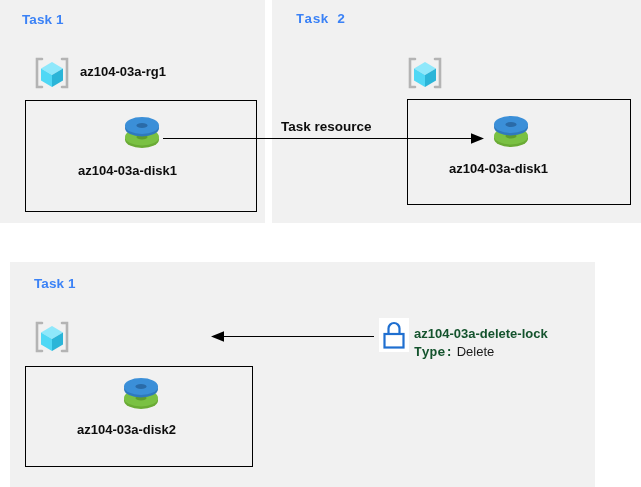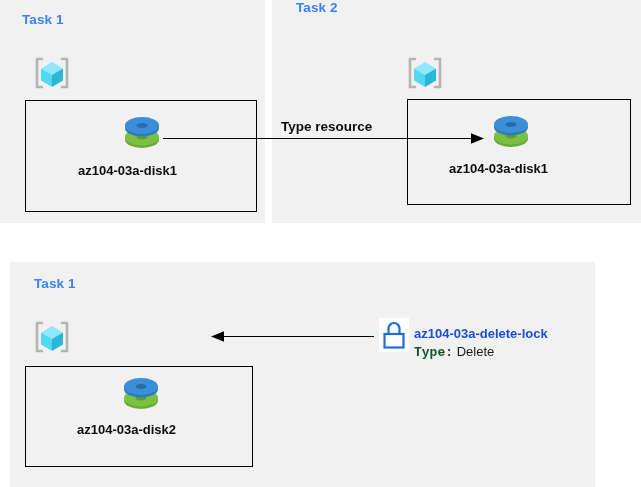--- a/index.html
+++ b/index.html
@@ -30,21 +30,21 @@
 
   .panel-title {
     position: absolute;
     color: #3b82f6;
     font-size: 13.5px;
     font-weight: bold;
     letter-spacing: 0.1px;
     white-space: nowrap;
   }
   #title-task1 { left: 22px;  top: 12px; }
-  #title-task2 { left: 296px; top: 0; }
+  #title-task2 { left: 296px; top: 12px; font-family: Liberation Mono, monospace; }
   #title-task3 { left: 34px;  top: 276px; }
 
   .inner-box {
     position: absolute;
     border: 1px solid #000000;
     background: transparent;
     box-sizing: border-box;
   }
   #box-task1 { left: 25px;  top: 100px; width: 232px; height: 112px; }
   #box-task2 { left: 407px; top: 99px;  width: 224px; height: 106px; }
@@ -89,21 +89,21 @@
     width: 30px;
     height: 34px;
     background: #ffffff;
   }
   .lock-icon svg { display: block; width: 30px; height: 34px; }
 
   .lock-name {
     position: absolute;
     font-size: 13px;
     font-weight: bold;
-    color: #1d4ed8;
+    color: #14532d;
     white-space: nowrap;
   }
   .lock-type {
     position: absolute;
     font-size: 13px;
     color: #1a1a1a;
     white-space: nowrap;
   }
   .lock-type b { font-weight: bold; color: #14532d; font-family: Liberation Mono, monospace; }
 
@@ -134,20 +134,21 @@
 
   <div class="rg-icon" style="left:33px; top:54px;">
     <svg viewBox="0 0 38 38">
       <path d="M9 5 L4 5 L4 33 L9 33" fill="none" stroke="#b4b4b4" stroke-width="2.6" stroke-linecap="round"></path>
       <path d="M29 5 L34 5 L34 33 L29 33" fill="none" stroke="#b4b4b4" stroke-width="2.6" stroke-linecap="round"></path>
       <polygon points="19,8 30,14.5 19,21 8,14.5" fill="#8fe8fb"></polygon>
       <polygon points="8,14.5 19,21 19,33 8,26.5" fill="#50d8f5"></polygon>
       <polygon points="30,14.5 19,21 19,33 30,26.5" fill="#2bb5d8"></polygon>
     </svg>
   </div>
+  <div class="rg-label" style="left:80px; top:64px;">az104-03a-rg1</div>
 
   <div class="disk-icon" style="left:120px; top:114px;">
     <svg viewBox="0 0 44 42">
       <ellipse cx="22" cy="25.5" rx="17" ry="8.5" fill="#6aab35"></ellipse>
       <ellipse cx="22" cy="23" rx="17" ry="8.5" fill="#7ac143"></ellipse>
       <ellipse cx="22" cy="23" rx="5.5" ry="2.6" fill="#5e9c2e"></ellipse>
       <ellipse cx="22" cy="14" rx="17" ry="8.5" fill="#2f79bd"></ellipse>
       <ellipse cx="22" cy="11.5" rx="17" ry="8.5" fill="#3b8fd8"></ellipse>
       <ellipse cx="22" cy="11.5" rx="5.5" ry="2.6" fill="#2a6ba8"></ellipse>
     </svg>
@@ -181,21 +182,21 @@
 
   <div class="inner-box" id="box-task1"></div>
   <div class="inner-box" id="box-task2"></div>
 
   <div class="conn-line" style="left:163px; top:138px; width:312px;"></div>
   <div class="arrowhead" style="left:471px; top:132px;">
     <svg width="14" height="13" viewBox="0 0 14 13">
       <polygon points="0,1.2 13,6.5 0,11.8" fill="#000000"></polygon>
     </svg>
   </div>
-  <div class="conn-label" style="left:281px; top:119px;">Type resource</div>
+  <div class="conn-label" style="left:281px; top:119px;">Task resource</div>
 
   <div class="panel" id="panel-task3"></div>
   <div class="panel-title" id="title-task3">Task 1</div>
 
   <div class="rg-icon" style="left:33px; top:318px;">
     <svg viewBox="0 0 38 38">
       <path d="M9 5 L4 5 L4 33 L9 33" fill="none" stroke="#b4b4b4" stroke-width="2.6" stroke-linecap="round"></path>
       <path d="M29 5 L34 5 L34 33 L29 33" fill="none" stroke="#b4b4b4" stroke-width="2.6" stroke-linecap="round"></path>
       <polygon points="19,8 30,14.5 19,21 8,14.5" fill="#8fe8fb"></polygon>
       <polygon points="8,14.5 19,21 19,33 8,26.5" fill="#50d8f5"></polygon>

